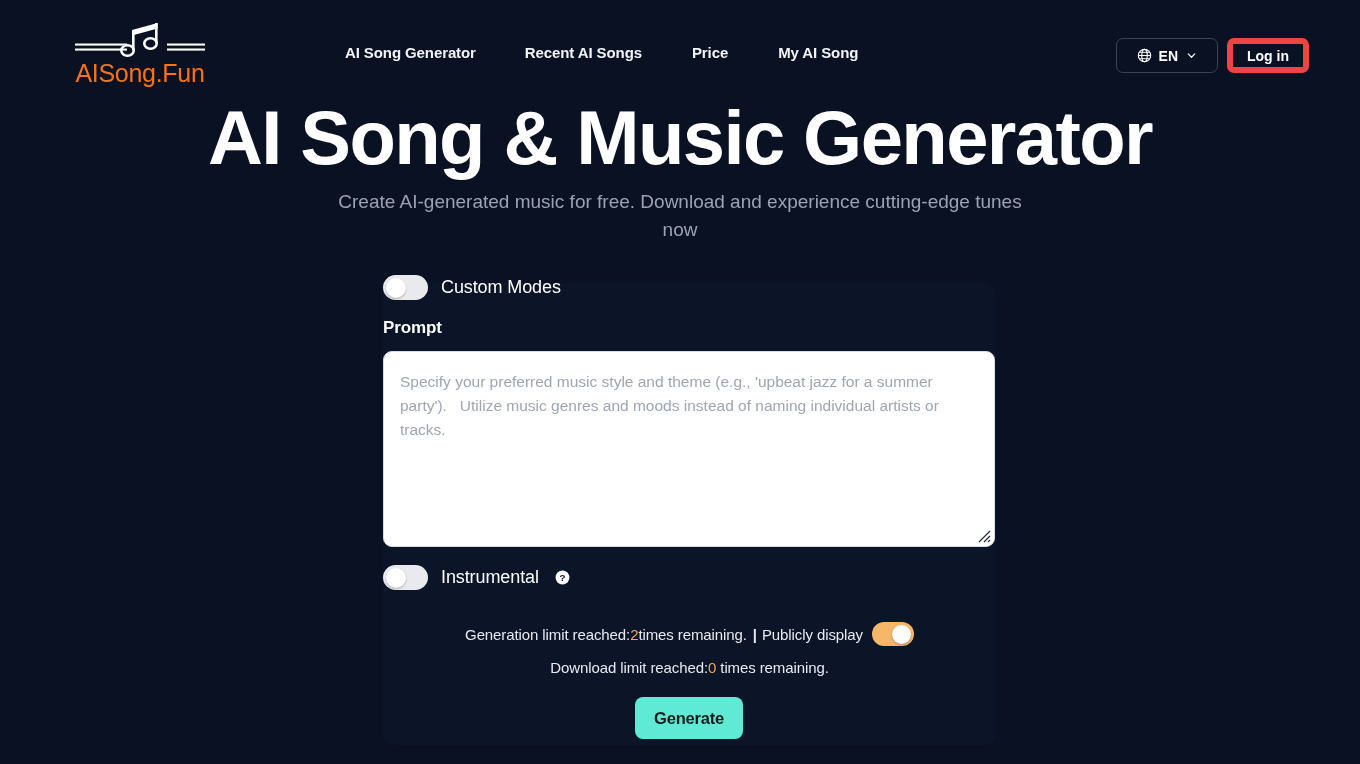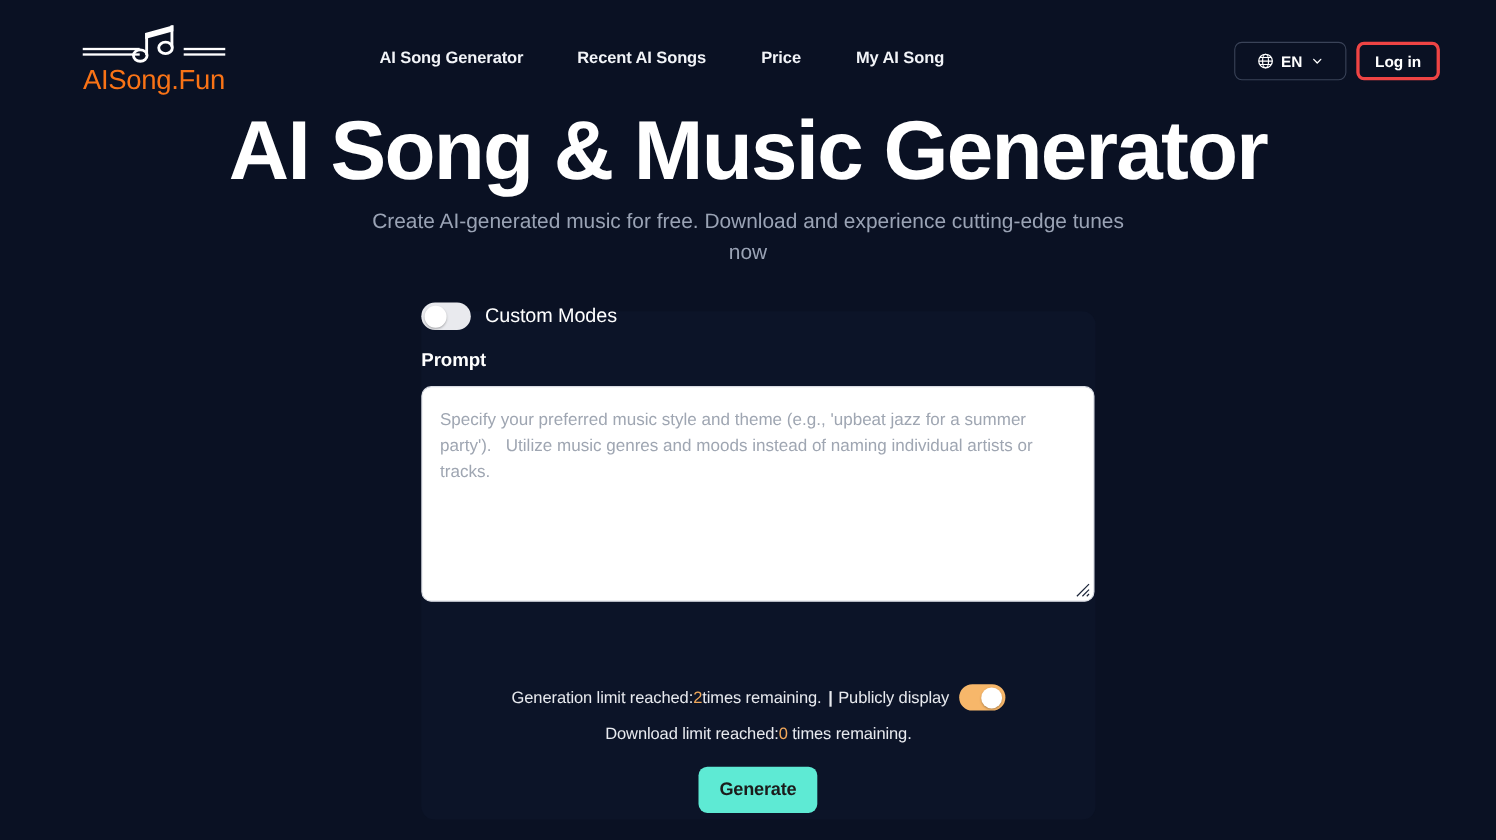--- a/index.html
+++ b/index.html
@@ -105,21 +105,21 @@
     font-weight: bold;
     cursor: pointer;
     font-family: "Liberation Sans", sans-serif;
   }
   .globe-icon { display: block; width: 15px; height: 15px; }
   .chev { display: block; width: 11px; height: 11px; margin-left: 1px; }
 
   .login-btn {
     height: 35px;
     padding: 0 14px;
-    border: 3px solid #ef4444;
+    border: 6px solid #ef4444;
     border-radius: 7px;
     background: transparent;
     color: #ffffff;
     font-size: 14px;
     font-weight: bold;
     cursor: pointer;
     font-family: "Liberation Sans", sans-serif;
     white-space: nowrap;
   }
 
@@ -368,20 +368,30 @@
 
   <div class="field-label">Prompt</div>
 
   <textarea class="prompt-box" placeholder="Specify your preferred music style and theme (e.g., 'upbeat jazz for a summer party').   Utilize music genres and moods instead of naming individual artists or tracks." style=""></textarea>
   <svg class="resize-grip" viewBox="0 0 15 15" aria-hidden="true">
     <line x1="14" y1="3" x2="3" y2="14" stroke="#1b2438" stroke-width="1.1"></line>
     <line x1="14" y1="8" x2="8" y2="14" stroke="#1b2438" stroke-width="1.1"></line>
     <line x1="14" y1="12" x2="12" y2="14" stroke="#1b2438" stroke-width="1.1"></line>
   </svg>
 
+  <div class="toggle-row instrumental">
+    <button class="switch" aria-pressed="false">
+      <span class="knob"></span>
+    </button>
+    <span class="toggle-label">Instrumental</span>
+    <svg class="help-icon" viewBox="0 0 16 16">
+      <circle cx="8" cy="8" r="7.4" fill="#ffffff"></circle>
+      <text x="8" y="11.6" text-anchor="middle" font-family="Liberation Sans, sans-serif" font-size="10.5" font-weight="bold" fill="#0c1428">?</text>
+    </svg>
+  </div>
 
   <div class="limit-line gen">
     <span>Generation limit reached: </span>
       <span class="amber">2</span>
       <span> times remaining.</span>
     <span class="sep">|</span>
     <span class="pub-label">Publicly display</span>
     <button class="switch small on" aria-pressed="true">
       <span class="knob"></span>
     </button>

